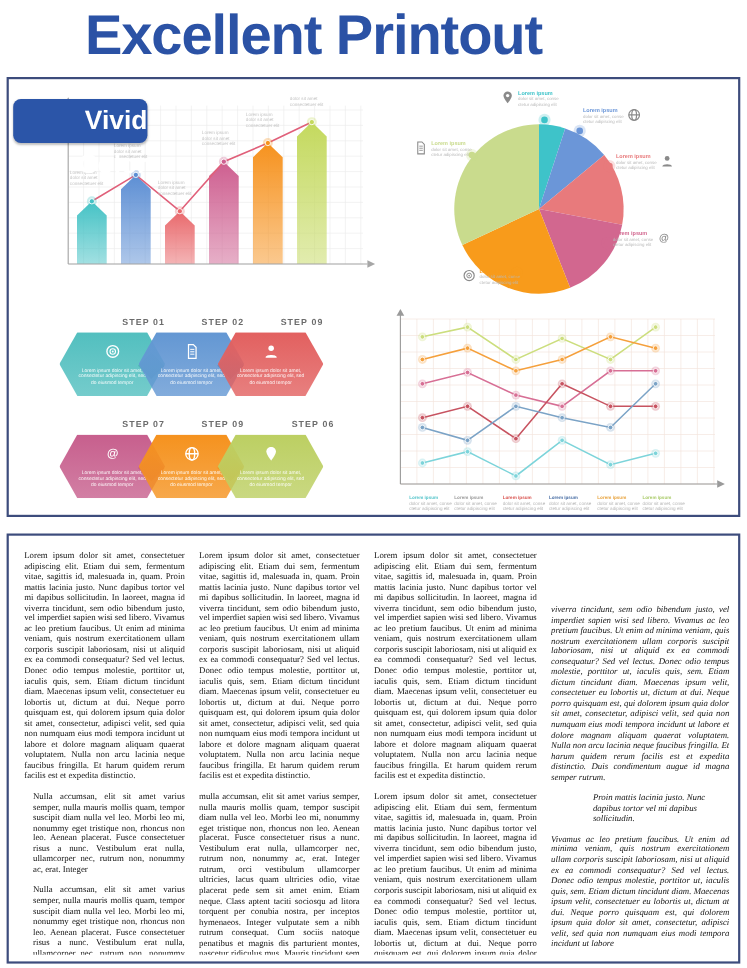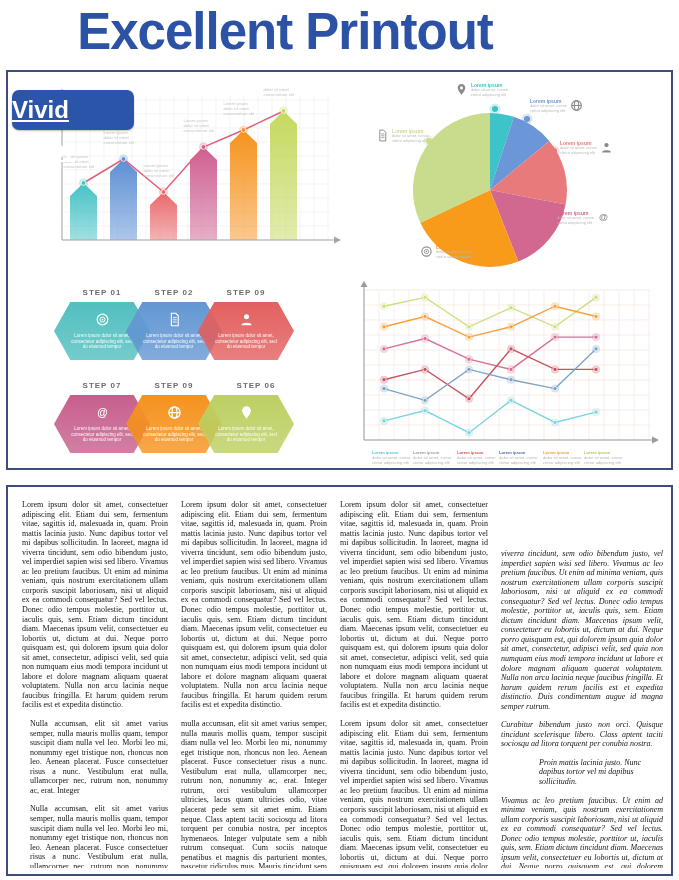--- a/index.html
+++ b/index.html
@@ -1,32 +1,32 @@
 <!DOCTYPE html>
 <html><head>
 <meta charset="utf-8">
 <style>
   html,body{margin:0;padding:0;background:#fff;}
   body{width:679px;height:880px;position:relative;font-family:"Liberation Sans",sans-serif;overflow:hidden;}
   .page-title{width:570px;text-align:center;font-size:51px;font-weight:700;color:#2b52a5;letter-spacing:-1px;margin:0;padding-top:2px;line-height:60px;}
   .panel{position:absolute;left:6px;width:667px;border:2px solid #3d4c7c;background:#fff;box-sizing:border-box;}
   #color-panel{top:70px;height:400px;}
   #black-panel{top:485px;height:391px;}
-  .badge{position:absolute;background:#2b55a8;border-radius:7px;color:#fff;font-weight:700;text-align:left;z-index:30;box-shadow:0 1px 2px rgba(0,0,0,.25);text-decoration:underline;}
+  .badge{position:absolute;background:#2b55a8;border-radius:7px;color:#fff;font-weight:700;text-align:right;z-index:30;box-shadow:0 1px 2px rgba(0,0,0,.25);}
   #vivid-badge{left:4px;top:18px;width:122px;height:40px;font-size:24px;line-height:40px;}
   #premium-badge{left:474px;top:11px;width:164px;height:44px;font-size:25px;line-height:44px;}
   .abs{position:absolute;}
   
   .pie-label{position:absolute;display:flex;align-items:flex-start;gap:3px;}
   .pie-label .txt{line-height:5px;}
   .pie-label .t1{font-size:5px;font-weight:700;line-height:6px;}
   .pie-label .t2{font-size:4px;color:#b9b9b9;line-height:4.6px;}
   .pie-dot{position:absolute;width:6px;height:6px;border-radius:50%;}
   
-  .step-title{position:absolute;width:96px;text-align:center;font-size:8px;font-weight:700;color:#6b6b6b;letter-spacing:1px;}
+  .step-title{position:absolute;width:96px;text-align:right;font-size:8px;font-weight:700;color:#6b6b6b;letter-spacing:1px;}
   .hexagon{position:absolute;width:96px;height:58px;clip-path:polygon(0% 50%,17% 0%,83% 0%,100% 50%,83% 100%,17% 100%);display:flex;flex-direction:column;align-items:center;justify-content:center;z-index:2;}
   .hexagon .hx-body{font-size:4.5px;line-height:5.4px;color:rgba(255,255,255,.95);text-align:center;padding:0 16px;margin-top:2px;}
   .diamond{position:absolute;width:17px;height:17px;transform:rotate(45deg);z-index:1;}
   
   #columns{position:absolute;left:14px;top:13px;display:flex;gap:13px;height:368px;overflow:hidden;}
   .col{font-family:"Liberation Serif",serif;font-size:8px;line-height:9.55px;color:#141414;text-align:justify;overflow:hidden;}
   .col p{margin:0 0 9px 0;}
   .col p.indent{padding-left:8px;}
   .col p.right{text-align:left;padding-left:38px;}
   #col1{width:146px;}#col2{width:146px;}#col3{width:148px;}
@@ -410,18 +410,17 @@
     <div class="col" id="col2">
         <p>Lorem ipsum dolor sit amet, consectetuer adipiscing elit. Etiam dui sem, fermentum vitae, sagittis id, malesuada in, quam. Proin mattis lacinia justo. Nunc dapibus tortor vel mi dapibus sollicitudin. In laoreet, magna id viverra tincidunt, sem odio bibendum justo, vel imperdiet sapien wisi sed libero. Vivamus ac leo pretium faucibus. Ut enim ad minima veniam, quis nostrum exercitationem ullam corporis suscipit laboriosam, nisi ut aliquid ex ea commodi consequatur? Sed vel lectus. Donec odio tempus molestie, porttitor ut, iaculis quis, sem. Etiam dictum tincidunt diam. Maecenas ipsum velit, consectetuer eu lobortis ut, dictum at dui. Neque porro quisquam est, qui dolorem ipsum quia dolor sit amet, consectetur, adipisci velit, sed quia non numquam eius modi tempora incidunt ut labore et dolore magnam aliquam quaerat voluptatem. Nulla non arcu lacinia neque faucibus fringilla. Et harum quidem rerum facilis est et expedita distinctio.</p>
         <p>mulla accumsan, elit sit amet varius semper, nulla mauris mollis quam, tempor suscipit diam nulla vel leo. Morbi leo mi, nonummy eget tristique non, rhoncus non leo. Aenean placerat. Fusce consectetuer risus a nunc. Vestibulum erat nulla, ullamcorper nec, rutrum non, nonummy ac, erat. Integer rutrum, orci vestibulum ullamcorper ultricies, lacus quam ultricies odio, vitae placerat pede sem sit amet enim. Etiam neque. Class aptent taciti sociosqu ad litora torquent per conubia nostra, per inceptos hymenaeos. Integer vulputate sem a nibh rutrum consequat. Cum sociis natoque penatibus et magnis dis parturient montes, nascetur ridiculus mus. Mauris tincidunt sem sed arcu. Integer in sapien. Aliquam id dolor. Etiam quis quam. Maecenas sollicitudin. Morbi leo mi, nonummy eget tristique non</p>
       </div>
     <div class="col" id="col3">
         <p>Lorem ipsum dolor sit amet, consectetuer adipiscing elit. Etiam dui sem, fermentum vitae, sagittis id, malesuada in, quam. Proin mattis lacinia justo. Nunc dapibus tortor vel mi dapibus sollicitudin. In laoreet, magna id viverra tincidunt, sem odio bibendum justo, vel imperdiet sapien wisi sed libero. Vivamus ac leo pretium faucibus. Ut enim ad minima veniam, quis nostrum exercitationem ullam corporis suscipit laboriosam, nisi ut aliquid ex ea commodi consequatur? Sed vel lectus. Donec odio tempus molestie, porttitor ut, iaculis quis, sem. Etiam dictum tincidunt diam. Maecenas ipsum velit, consectetuer eu lobortis ut, dictum at dui. Neque porro quisquam est, qui dolorem ipsum quia dolor sit amet, consectetur, adipisci velit, sed quia non numquam eius modi tempora incidunt ut labore et dolore magnam aliquam quaerat voluptatem. Nulla non arcu lacinia neque faucibus fringilla. Et harum quidem rerum facilis est et expedita distinctio.</p>
         <p>Lorem ipsum dolor sit amet, consectetuer adipiscing elit. Etiam dui sem, fermentum vitae, sagittis id, malesuada in, quam. Proin mattis lacinia justo. Nunc dapibus tortor vel mi dapibus sollicitudin. In laoreet, magna id viverra tincidunt, sem odio bibendum justo, vel imperdiet sapien wisi sed libero. Vivamus ac leo pretium faucibus. Ut enim ad minima veniam, quis nostrum exercitationem ullam corporis suscipit laboriosam, nisi ut aliquid ex ea commodi consequatur? Sed vel lectus. Donec odio tempus molestie, porttitor ut, iaculis quis, sem. Etiam dictum tincidunt diam. Maecenas ipsum velit, consectetuer eu lobortis ut, dictum at dui. Neque porro quisquam est, qui dolorem ipsum quia dolor sit amet, consectetur, adipisci velit, sed quia non numquam eius modi tempora incidunt ut</p>
       </div>
     <div class="col" id="col4">
         <p>viverra tincidunt, sem odio bibendum justo, vel imperdiet sapien wisi sed libero. Vivamus ac leo pretium faucibus. Ut enim ad minima veniam, quis nostrum exercitationem ullam corporis suscipit laboriosam, nisi ut aliquid ex ea commodi consequatur? Sed vel lectus. Donec odio tempus molestie, porttitor ut, iaculis quis, sem. Etiam dictum tincidunt diam. Maecenas ipsum velit, consectetuer eu lobortis ut, dictum at dui. Neque porro quisquam est, qui dolorem ipsum quia dolor sit amet, consectetur, adipisci velit, sed quia non numquam eius modi tempora incidunt ut labore et dolore magnam aliquam quaerat voluptatem. Nulla non arcu lacinia neque faucibus fringilla. Et harum quidem rerum facilis est et expedita distinctio. Duis condimentum augue id magna semper rutrum.</p>
-        <p>Curabitur bibendum justo non orci. Quisque tincidunt scelerisque libero. Class aptent taciti sociosqu ad litora torquent per conubia nostra.</p>
         <p class="right">Proin mattis lacinia justo. Nunc dapibus tortor vel mi dapibus sollicitudin.</p>
         <p>Vivamus ac leo pretium faucibus. Ut enim ad minima veniam, quis nostrum exercitationem ullam corporis suscipit laboriosam, nisi ut aliquid ex ea commodi consequatur? Sed vel lectus. Donec odio tempus molestie, porttitor ut, iaculis quis, sem. Etiam dictum tincidunt diam. Maecenas ipsum velit, consectetuer eu lobortis ut, dictum at dui. Neque porro quisquam est, qui dolorem ipsum quia dolor sit amet, consectetur, adipisci velit, sed quia non numquam eius modi tempora incidunt ut labore</p>
       </div>
   </div>
 </div>
 
 </body></html>

